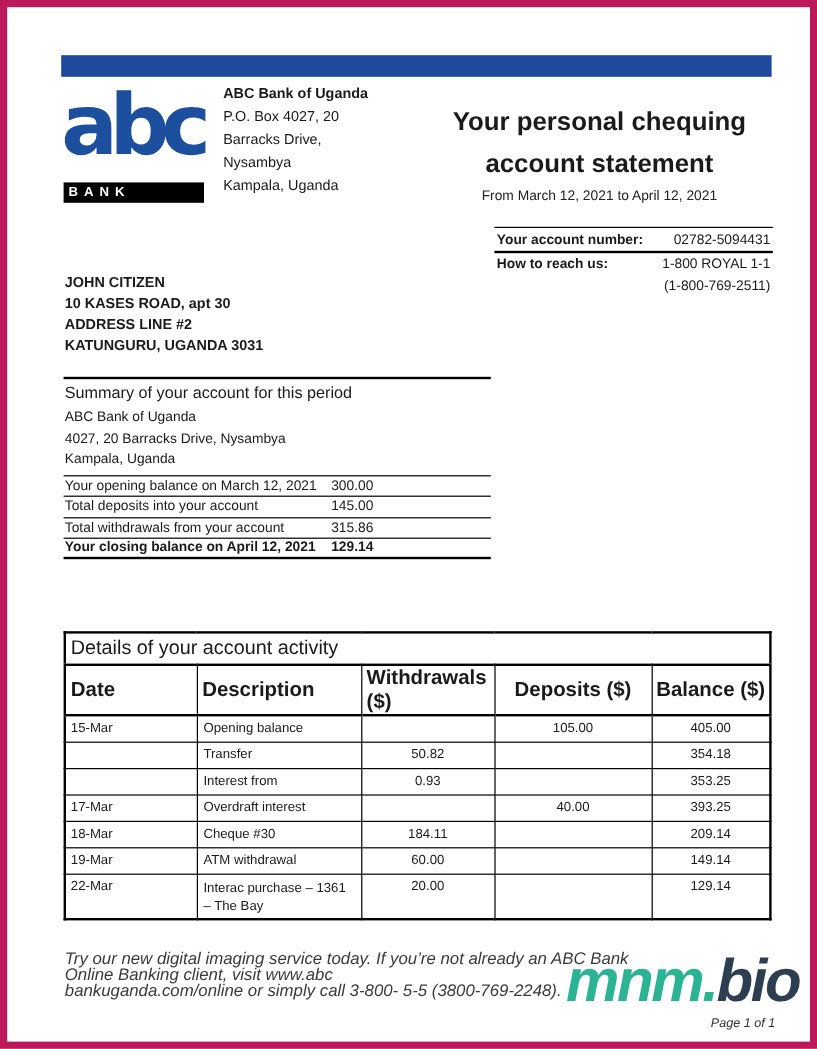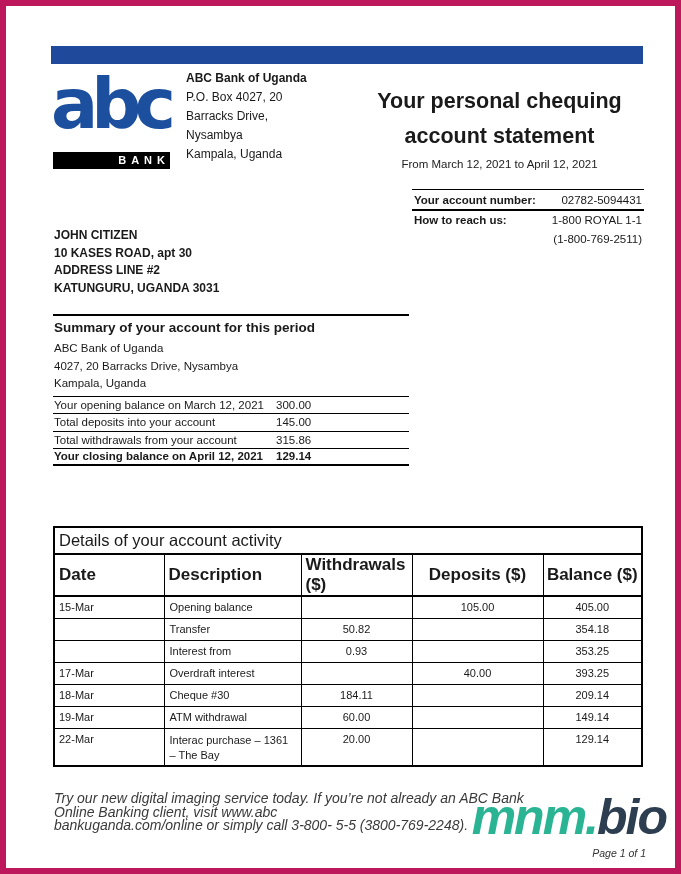--- a/index.html
+++ b/index.html
@@ -16,21 +16,21 @@
   
   .logo-abc {
     position:absolute; left:44px; top:50px; width:120px; height:96px;
     font-family:"DejaVu Sans", sans-serif; font-weight:bold;
     font-size:70px; line-height:96px; letter-spacing:-7px; color:#1c4f9e;
     text-align:center;
   }
   .logo-bank-bar {
     position:absolute; left:47px; top:146px; width:117px; height:17px;
     background:#000; color:#fff; font-size:11px; font-weight:bold;
-    letter-spacing:5px; text-align:right; line-height:17px; padding-left:4px;
+    letter-spacing:5px; text-align:left; line-height:17px; padding-left:4px;
   }
 
   
   .bank-info { position:absolute; left:180px; top:63px; font-size:12px; line-height:19px; }
   .bank-info .bname { font-weight:bold; }
 
   
   .stmt-title { position:absolute; left:345px; top:82px; width:297px; text-align:center; }
   .stmt-title .t1, .stmt-title .t2 { font-size:21.5px; font-weight:bold; line-height:26px; }
   .stmt-title .t2 { margin-top:9px; }
@@ -42,21 +42,21 @@
   .acct-row .lbl { font-weight:bold; }
   .acct-row1 { border-top:1px solid #000; }
   .acct-row2 { border-top:2.5px solid #000; }
   .acct-row3 { justify-content:flex-end; height:19px; }
 
   
   .customer-block { position:absolute; left:48px; top:221px; font-size:12px; font-weight:bold; line-height:17.5px; }
 
   
   .summary { position:absolute; left:47px; top:308px; width:356px; }
-  .summary-title { border-top:2px solid #000; font-weight:bold; font-size:13.5px; padding:4px 0 5px 1px; }
+  .summary-title { border-top:2px solid #000; font-weight:normal; font-size:13.5px; padding:4px 0 5px 1px; }
   .summary-addr div { font-size:11.5px; line-height:17.5px; padding-left:1px; }
   .summary-rows { margin-top:3px; }
   .srow { display:flex; align-items:center; border-top:1.5px solid #000; height:17.5px; font-size:11.5px; }
   .srow .lbl { flex:1; padding-left:1px; }
   .srow .val { width:133px; text-align:left; padding-right:48px; }
   .srow.bold { font-weight:bold; border-bottom:2.5px solid #000; }
 
   
   .activity-table { position:absolute; left:47px; top:520px; width:590px; border-collapse:collapse; }
   .activity-table, .activity-table th, .activity-table td { border:1px solid #000; }

